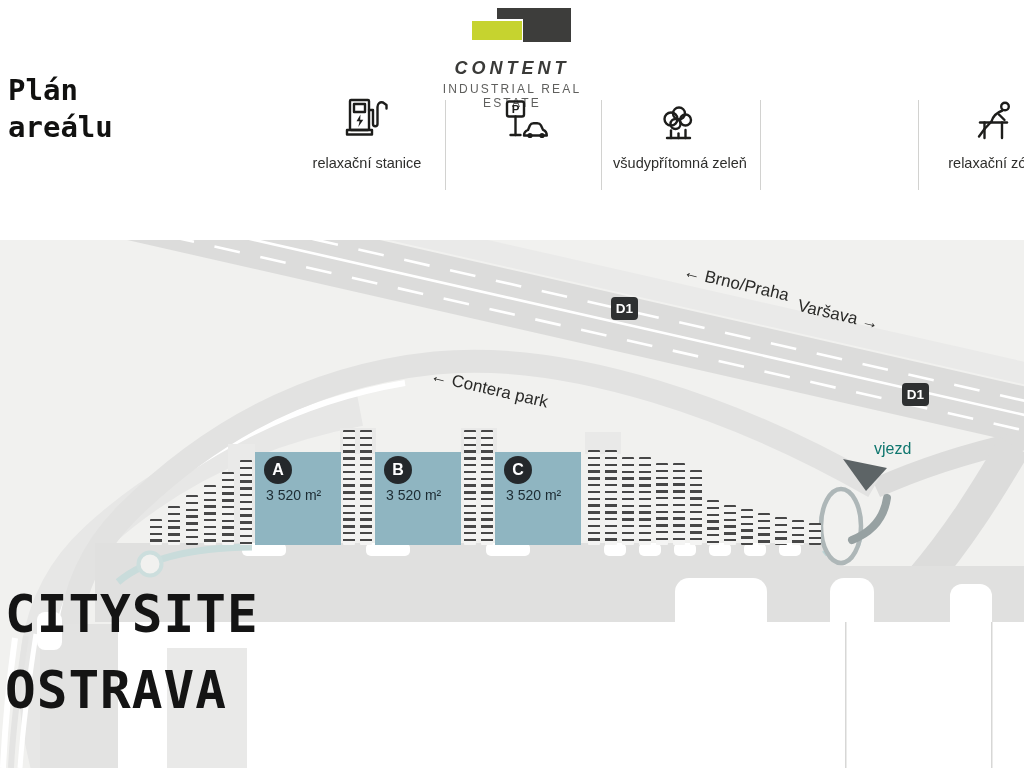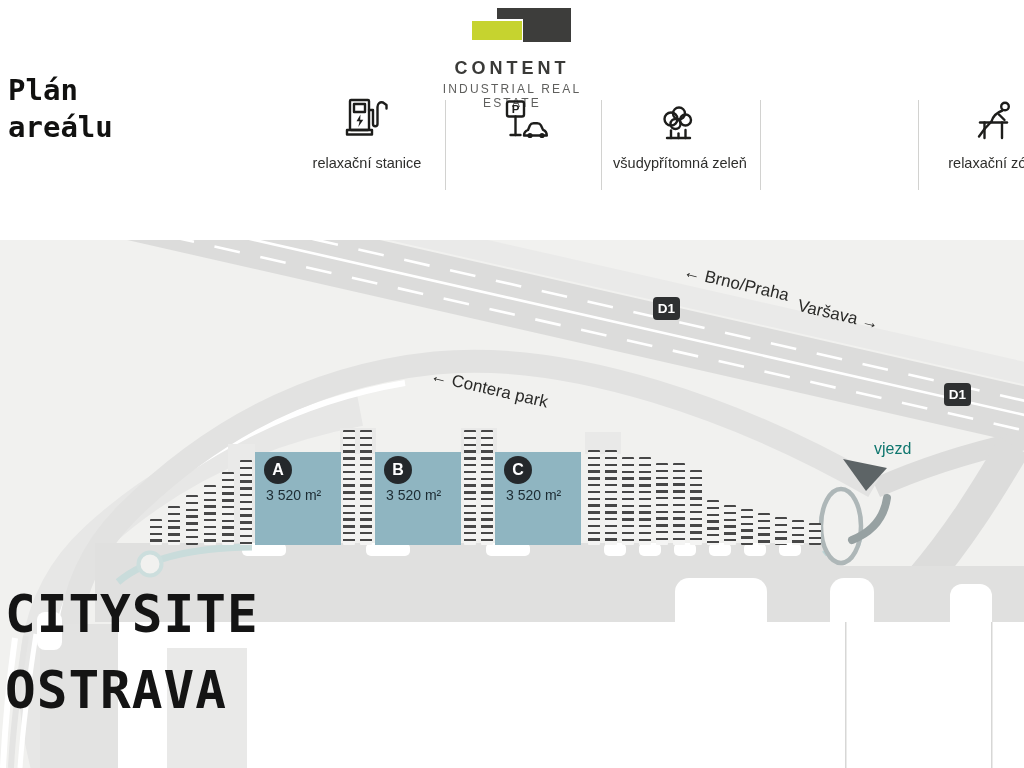--- a/index.html
+++ b/index.html
@@ -5,36 +5,36 @@
   html,body{margin:0;padding:0;background:#ffffff;}
   .page{position:relative;width:1024px;height:768px;overflow:hidden;background:#ffffff;
         font-family:"Liberation Sans", sans-serif;}
 
   
   .header{position:absolute;left:0;top:0;width:1024px;height:240px;background:#ffffff;}
   .page-title{position:absolute;left:8px;top:72px;width:130px;
       font-family:"DejaVu Sans Mono", monospace;font-weight:bold;font-size:29px;
       line-height:37px;color:#111110;letter-spacing:0px;}
   .logo{position:absolute;left:432px;top:8px;width:160px;text-align:center;cursor:pointer;}
-  .logo-name{font-size:18px;font-weight:bold;letter-spacing:4px;color:#3a3a38;margin-top:2px;}
+  .logo-name{font-size:18px;font-weight:bold;letter-spacing:4px;color:#3a3a38;margin-top:2px;font-style:italic;}
   .logo-tagline{font-size:12px;letter-spacing:2.2px;color:#5f5f5d;margin-top:3px;}
   .feature{position:absolute;top:88px;width:140px;height:104px;text-align:center;}
   .feature .ficon{height:58px;display:flex;align-items:flex-end;justify-content:center;}
   .feature .flabel{margin-top:8px;font-size:14.5px;line-height:1.25;color:#2e2e2c;}
   .vdivider{position:absolute;top:100px;width:1px;height:90px;background:#d2d2d0;}
 
   
   .map{position:absolute;left:0;top:240px;width:1024px;height:528px;overflow:hidden;background:#f1f1ef;}
   .map svg.roads{position:absolute;left:0;top:0;}
 
   .road-label{position:absolute;font-size:17px;color:#2a2a28;white-space:nowrap;
       transform:rotate(13deg);transform-origin:left top;}
   .vjezd-label{position:absolute;font-size:16px;color:#0f766e;white-space:nowrap;}
   .d1-badge{position:absolute;width:27px;height:23px;background:#2e3031;border-radius:4px;
-      color:#ffffff;font-weight:bold;font-size:13.5px;display:flex;align-items:center;justify-content:center;margin-left:42px;}
+      color:#ffffff;font-weight:bold;font-size:13.5px;display:flex;align-items:center;justify-content:center;}
 
   .building{position:absolute;top:212px;width:86px;height:93px;background:#8fb5c1;cursor:pointer;}
   .bbadge{position:absolute;left:9px;top:4px;width:28px;height:28px;border-radius:50%;
       background:#24282b;color:#ffffff;font-weight:bold;font-size:16px;
       display:flex;align-items:center;justify-content:center;}
   .barea{position:absolute;left:11px;top:35px;font-size:14px;color:#1c2b32;white-space:nowrap;}
 
   .ladder{position:absolute;width:12px;border-radius:1px;
       background:repeating-linear-gradient(180deg,#474747 0px,#474747 2.4px,#f4f4f3 2.4px,#f4f4f3 6.8px);}
 

